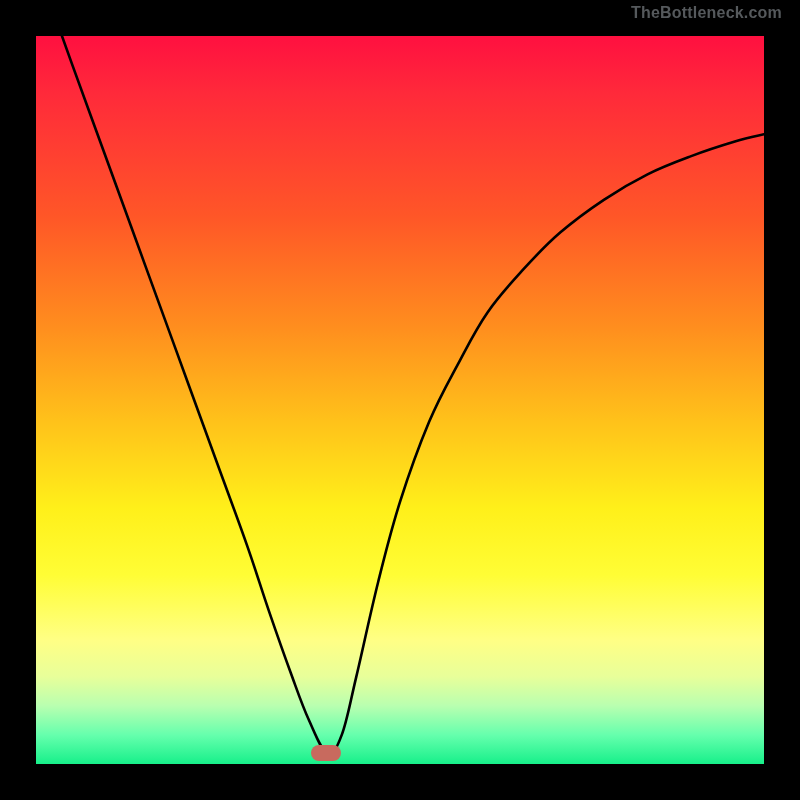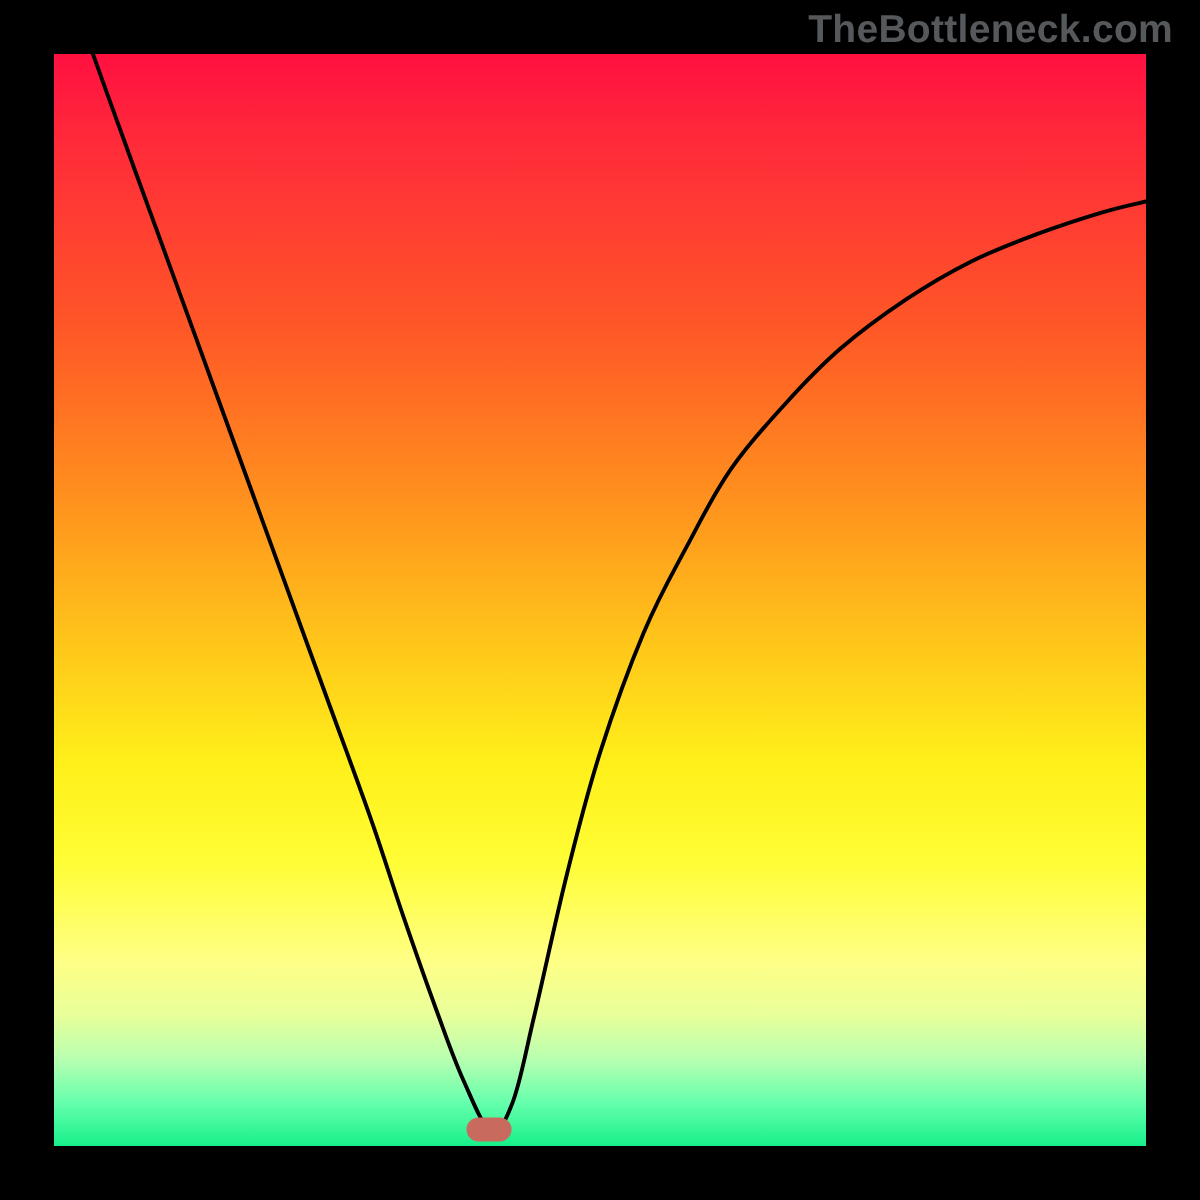--- a/index.html
+++ b/index.html
@@ -1,17 +1,17 @@
 <!DOCTYPE html>
 <html><head>
 <meta charset="utf-8">
 <style>
   html,body{margin:0;padding:0;width:800px;height:800px;overflow:hidden;font-family:Arial,Helvetica,sans-serif;}
   .frame{position:relative;width:800px;height:800px;background:#000;}
-  .attribution{position:absolute;top:4px;right:18px;color:#55595c;font-size:26px;font-weight:600;letter-spacing:0.2px;}
+  .attribution{position:absolute;top:4px;right:18px;color:#55595c;font-size:16px;font-weight:600;letter-spacing:0.2px;}
   .plot{position:absolute;left:36px;top:36px;width:728px;height:728px;overflow:hidden;}
   .gradient{position:absolute;inset:0;
     background:linear-gradient(to bottom,
       #ff1040 0%,
       #ff2a3a 8%,
       #ff5727 25%,
       #ff8e1e 40%,
       #ffc21a 53%,
       #fff01a 65%,
       #fffd35 74%,

